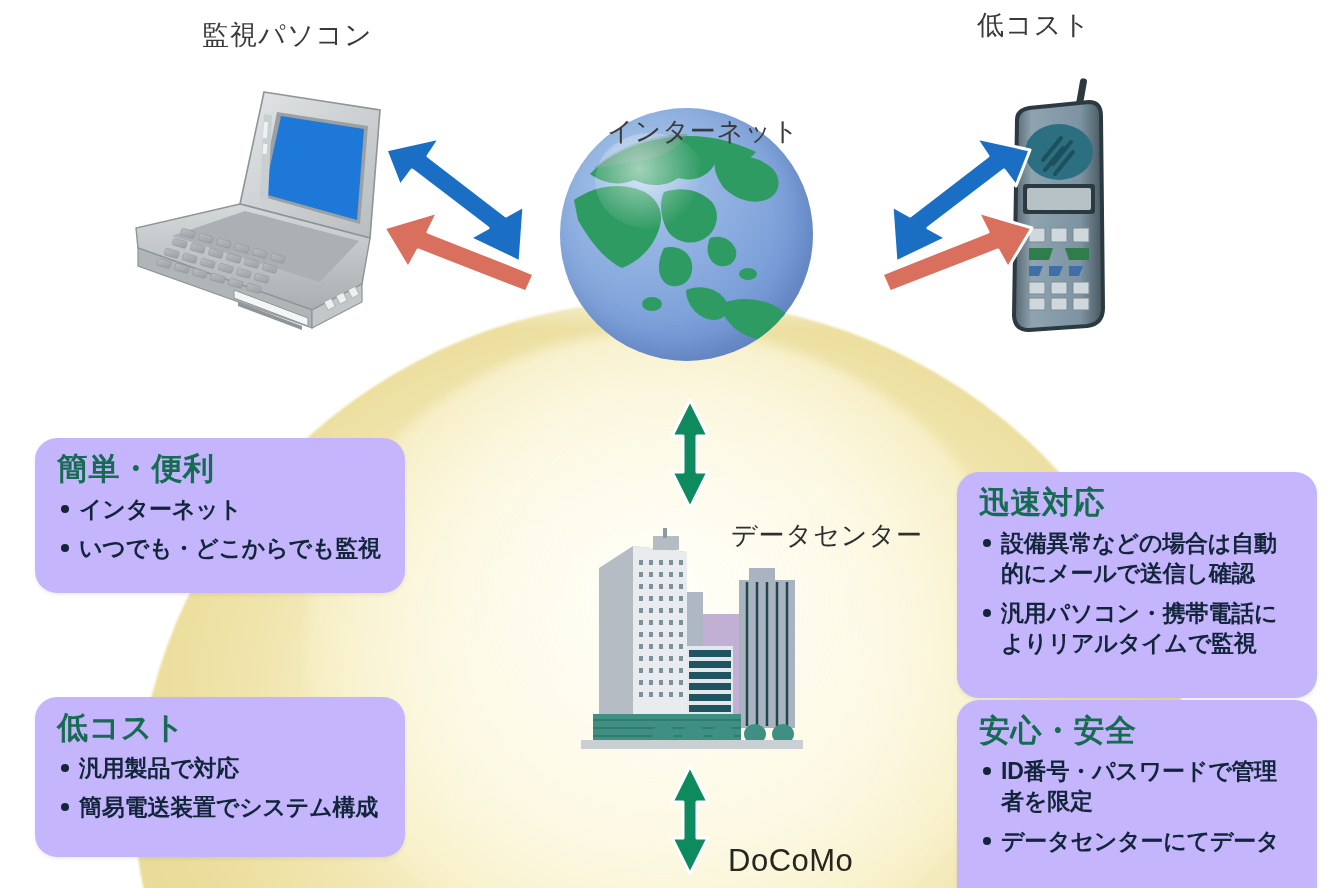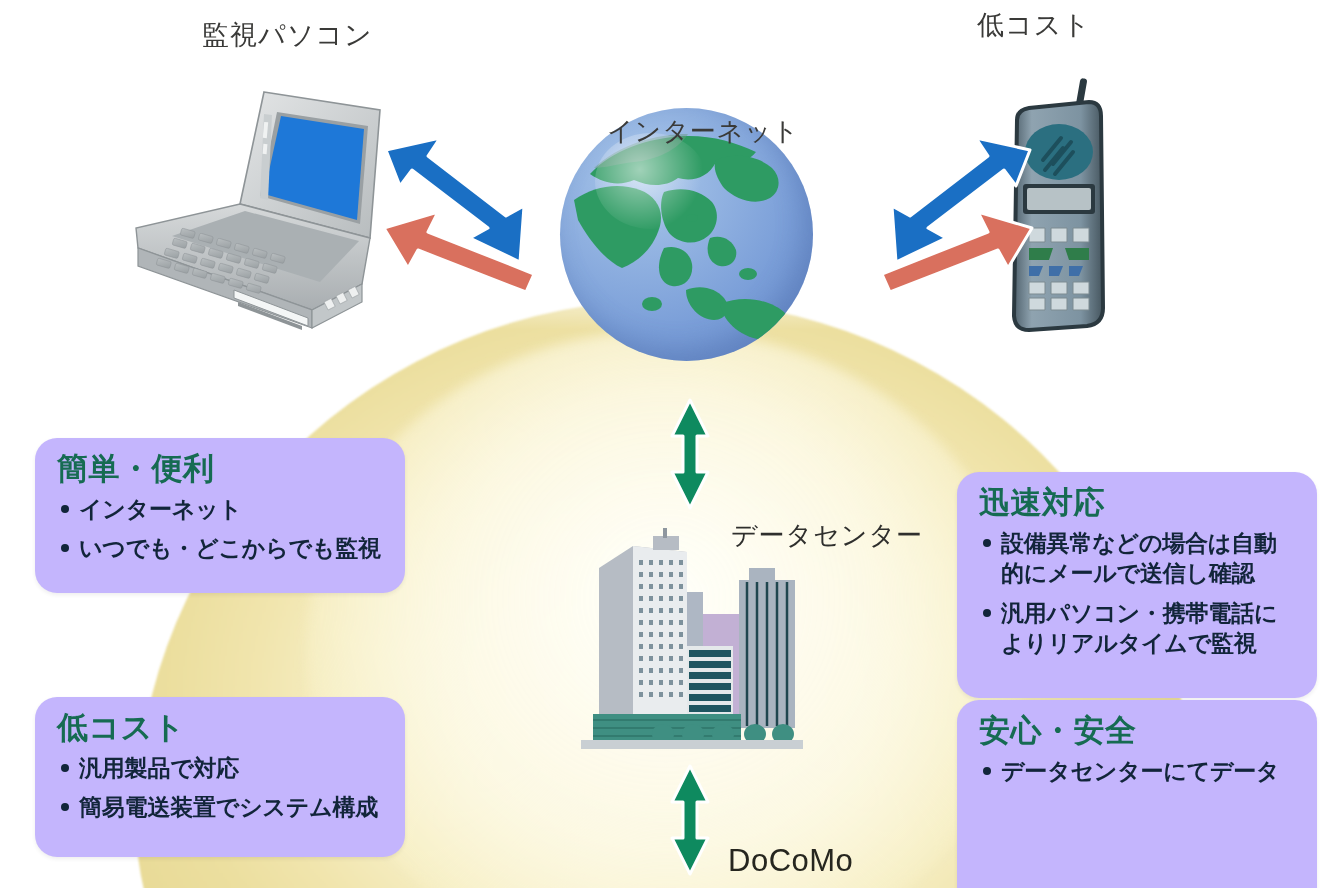--- a/index.html
+++ b/index.html
@@ -447,17 +447,18 @@
     <h3>迅速対応</h3>
     <ul>
       <li>設備異常などの場合は自動的にメールで送信し確認</li>
       <li>汎用パソコン・携帯電話によりリアルタイムで監視</li>
     </ul>
   </div>
 
   <div class="box" id="box-safe">
     <h3>安心・安全</h3>
     <ul>
+      <li>ID番号・パスワードで管理者を限定</li>
       <li>データセンターにてデータ</li>
     </ul>
   </div>
 
 </div>
 
 </body></html>

